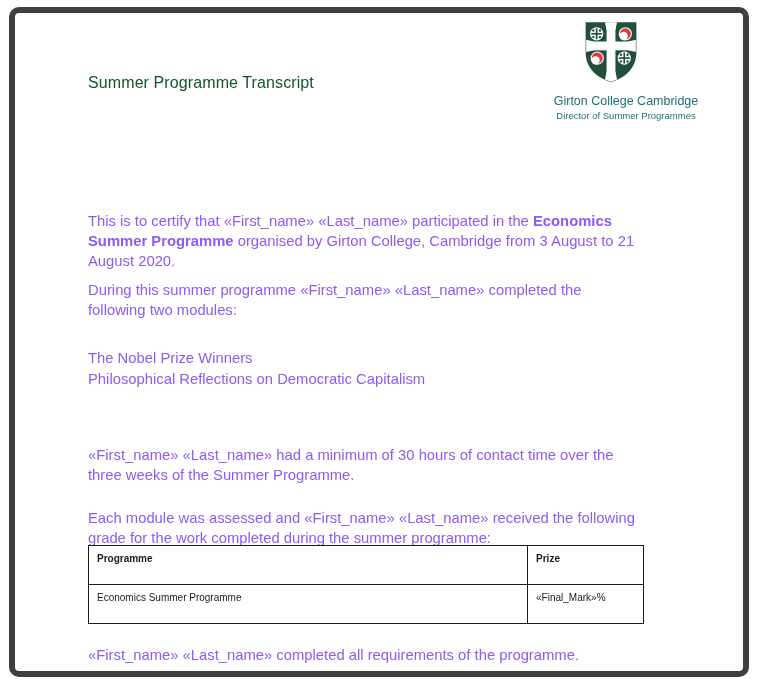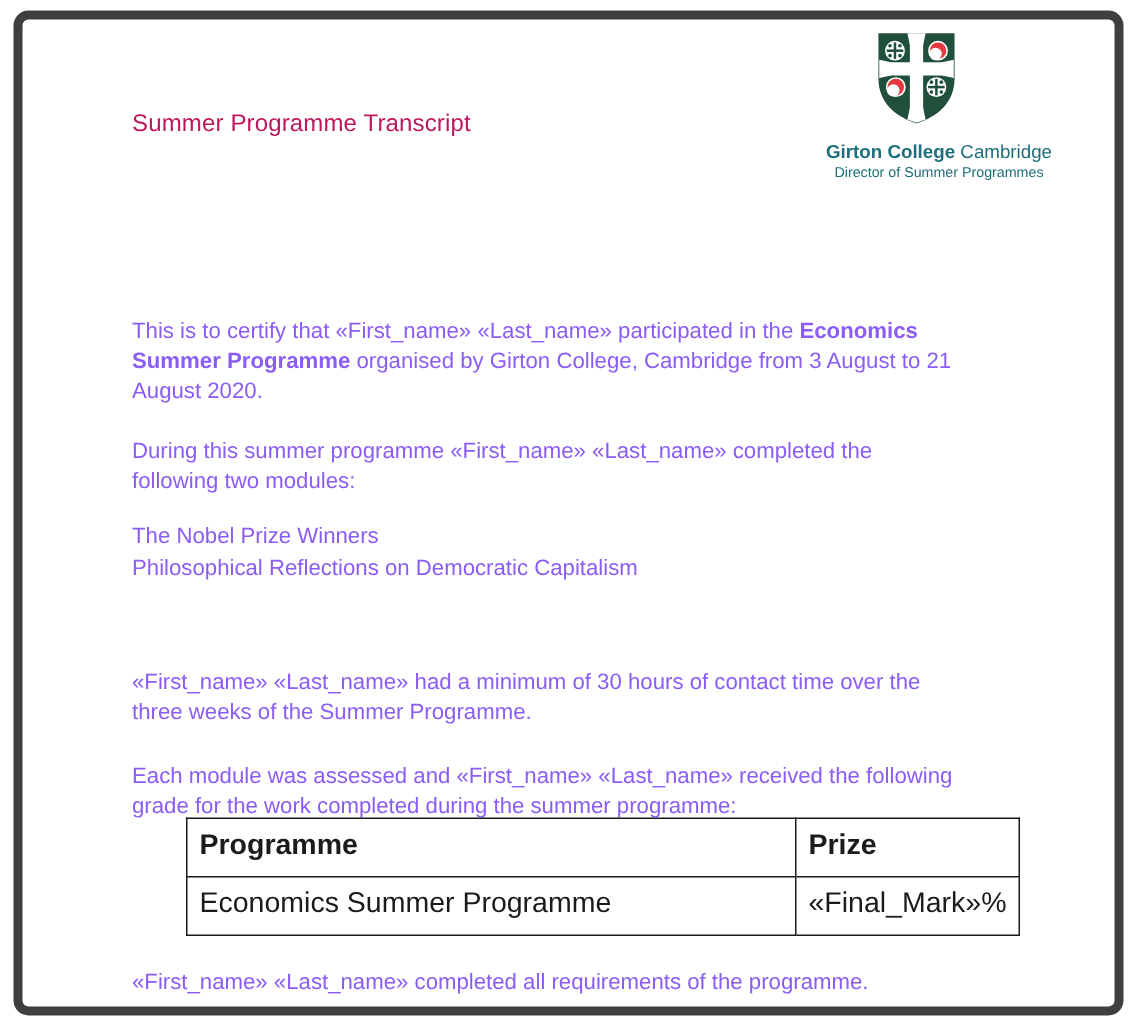--- a/index.html
+++ b/index.html
@@ -9,43 +9,43 @@
     font-family:"Liberation Sans","DejaVu Sans",sans-serif;
     color:#1b1b1b;
   }
   .frame {
     position:absolute; left:9px; top:7px; width:740px; height:670px;
     border:6px solid var(--frame-gray,#3f3f3f); border-radius:10px;
     background:#ffffff;
   }
   .page-title {
     position:absolute; left:88px; top:74px;
-    font-size:16px; font-weight:500; color:#be185d; letter-spacing:0.1px;
+    font-size:16px; font-weight:500; color:#14532d; letter-spacing:0.1px;
   }
   .logo { position:absolute; left:533px; top:20px; width:186px; text-align:center; }
   .crest { display:block; margin:0 auto; margin-left:50px; }
   .logo-line1 {
     margin-top:10px; font-size:12.5px; color:var(--teal,#1d6f7b); white-space:nowrap;
   }
-  .logo-line1 .b { font-weight:bold;text-align:right; }
+  .logo-line1 .b { font-weight:normal;text-align:right; }
   .logo-line2 { margin-top:2px; font-size:9.5px; color:var(--teal,#1d6f7b); white-space:nowrap; }
   .para {
     position:absolute; left:88px; width:610px;
     font-size:14.8px; line-height:20px; white-space:pre-line; color:#8b5cf6;
   }
   .para .b { font-weight:bold; }
   .p1 { top:211px; }
-  .p2 { top:291px; }
+  .p2 { top:280px; }
   .modules { top:348px; line-height:21px; }
   .p3 { top:429px;margin-top:16px; }
   .p4 { top:508px; }
   .closing { top:645px; }
   table.grades {
     position:absolute; left:88px; top:545px; width:556px;
-    border-collapse:collapse; font-size:19px;margin-left:36px;
+    border-collapse:collapse; font-size:10px;
   }
   table.grades th, table.grades td {
     border:1.5px solid #1a1a1a; text-align:left; vertical-align:top;
     padding:7px 8px 4px 8px;
   }
   table.grades th { font-weight:bold; height:39px; }
   table.grades td { height:39px; }
   .col-programme { width:440px; }
   .col-grade { width:116px; }
 </style>

